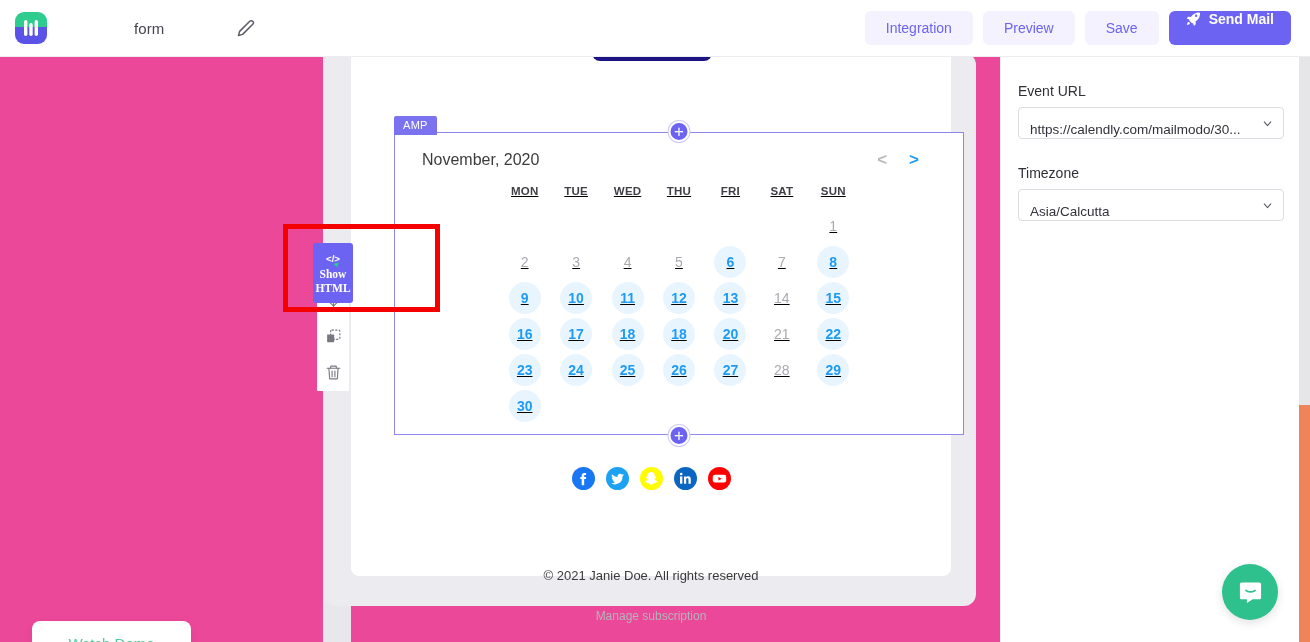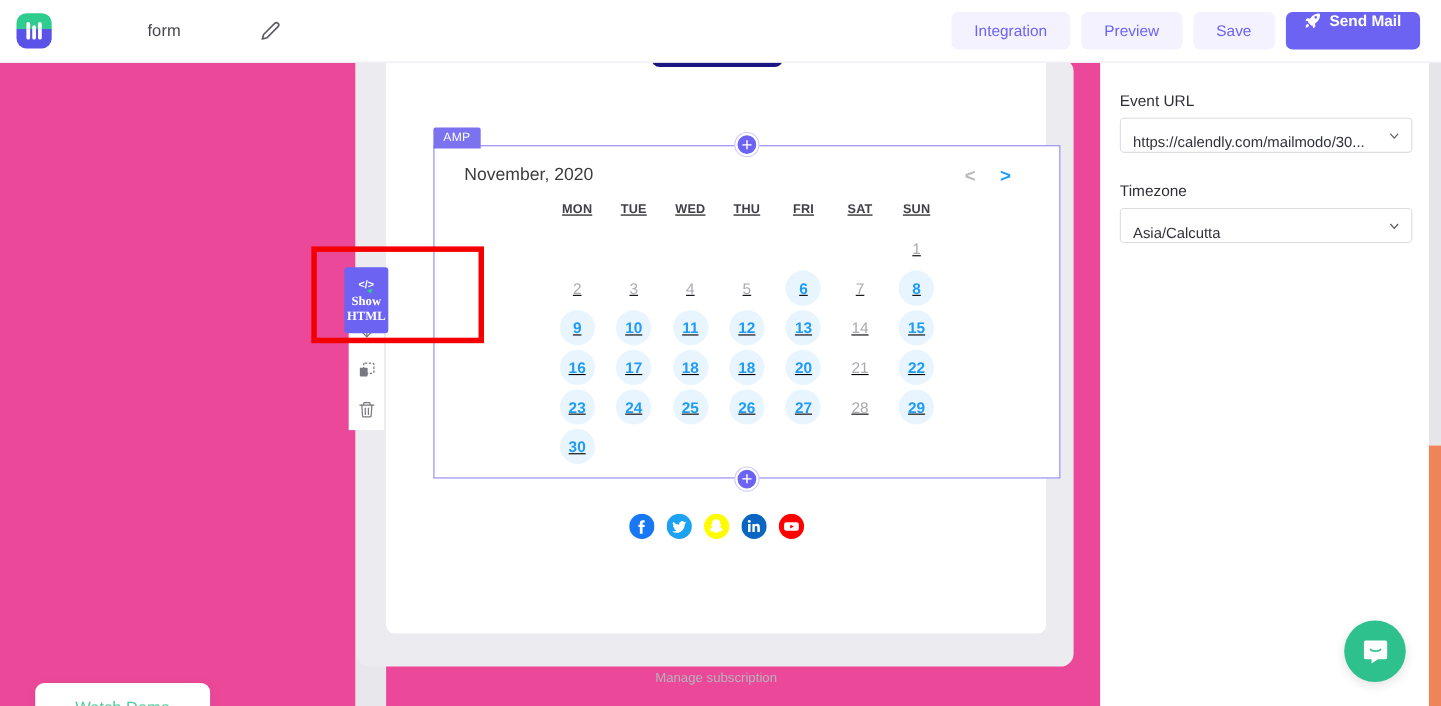--- a/index.html
+++ b/index.html
@@ -383,20 +383,21 @@
             </div>
             <div class="soc">
               <svg width="23" height="23" viewBox="0 0 24 24">
                 <circle cx="12" cy="12" r="12" fill="#ff0000"></circle>
                 <rect x="5" y="8" width="14" height="8.2" rx="2.2" fill="#fff"></rect>
                 <path d="M10.8 10.4l3.6 1.8-3.6 1.8z" fill="#ff0000"></path>
               </svg>
             </div>
           </div>
 
+        <div class="copyright">© 2021 Janie Doe. All rights reserved</div>
         <div class="manage">Manage subscription</div>
       </div>
     </div>
 
     <div class="blk-toolbar">
       <div class="tool">
         <svg width="17" height="19" viewBox="0 0 24 24" fill="none" stroke="#787882" stroke-width="1.6" stroke-linecap="round" stroke-linejoin="round">
           <line x1="12" y1="21" x2="12" y2="4"></line>
             <polyline points="5,11 12,4 19,11"></polyline>
         </svg>

